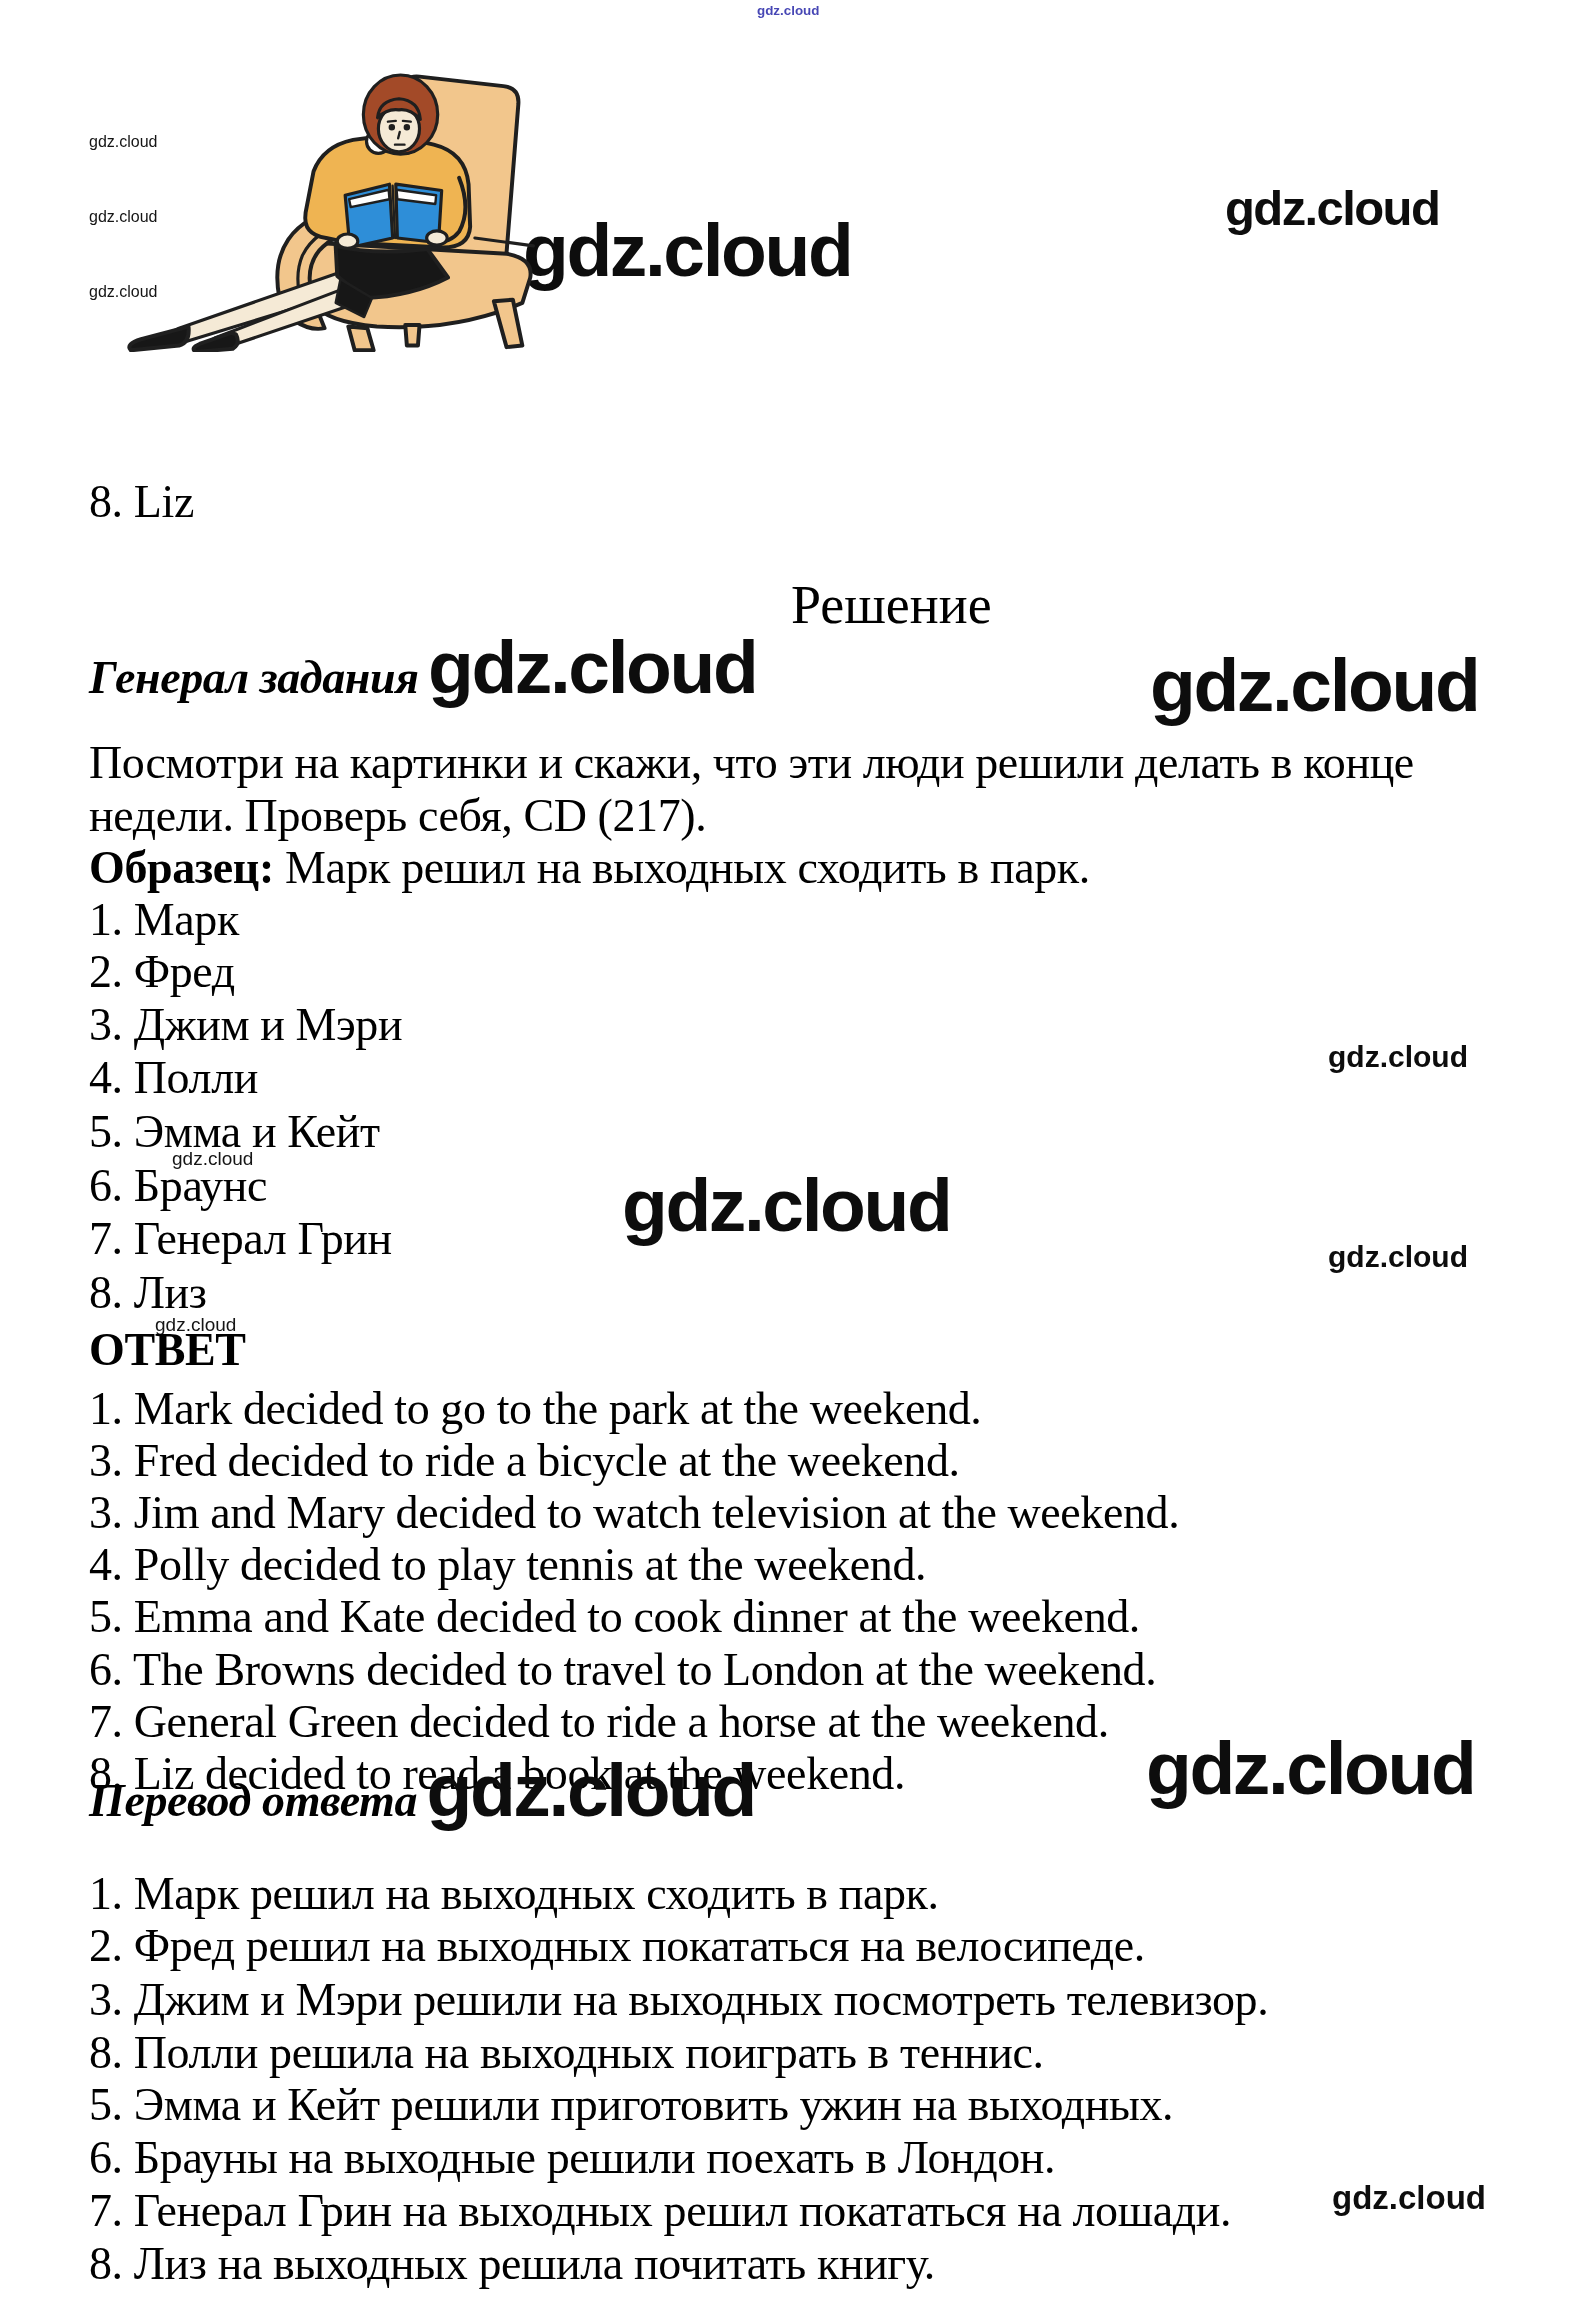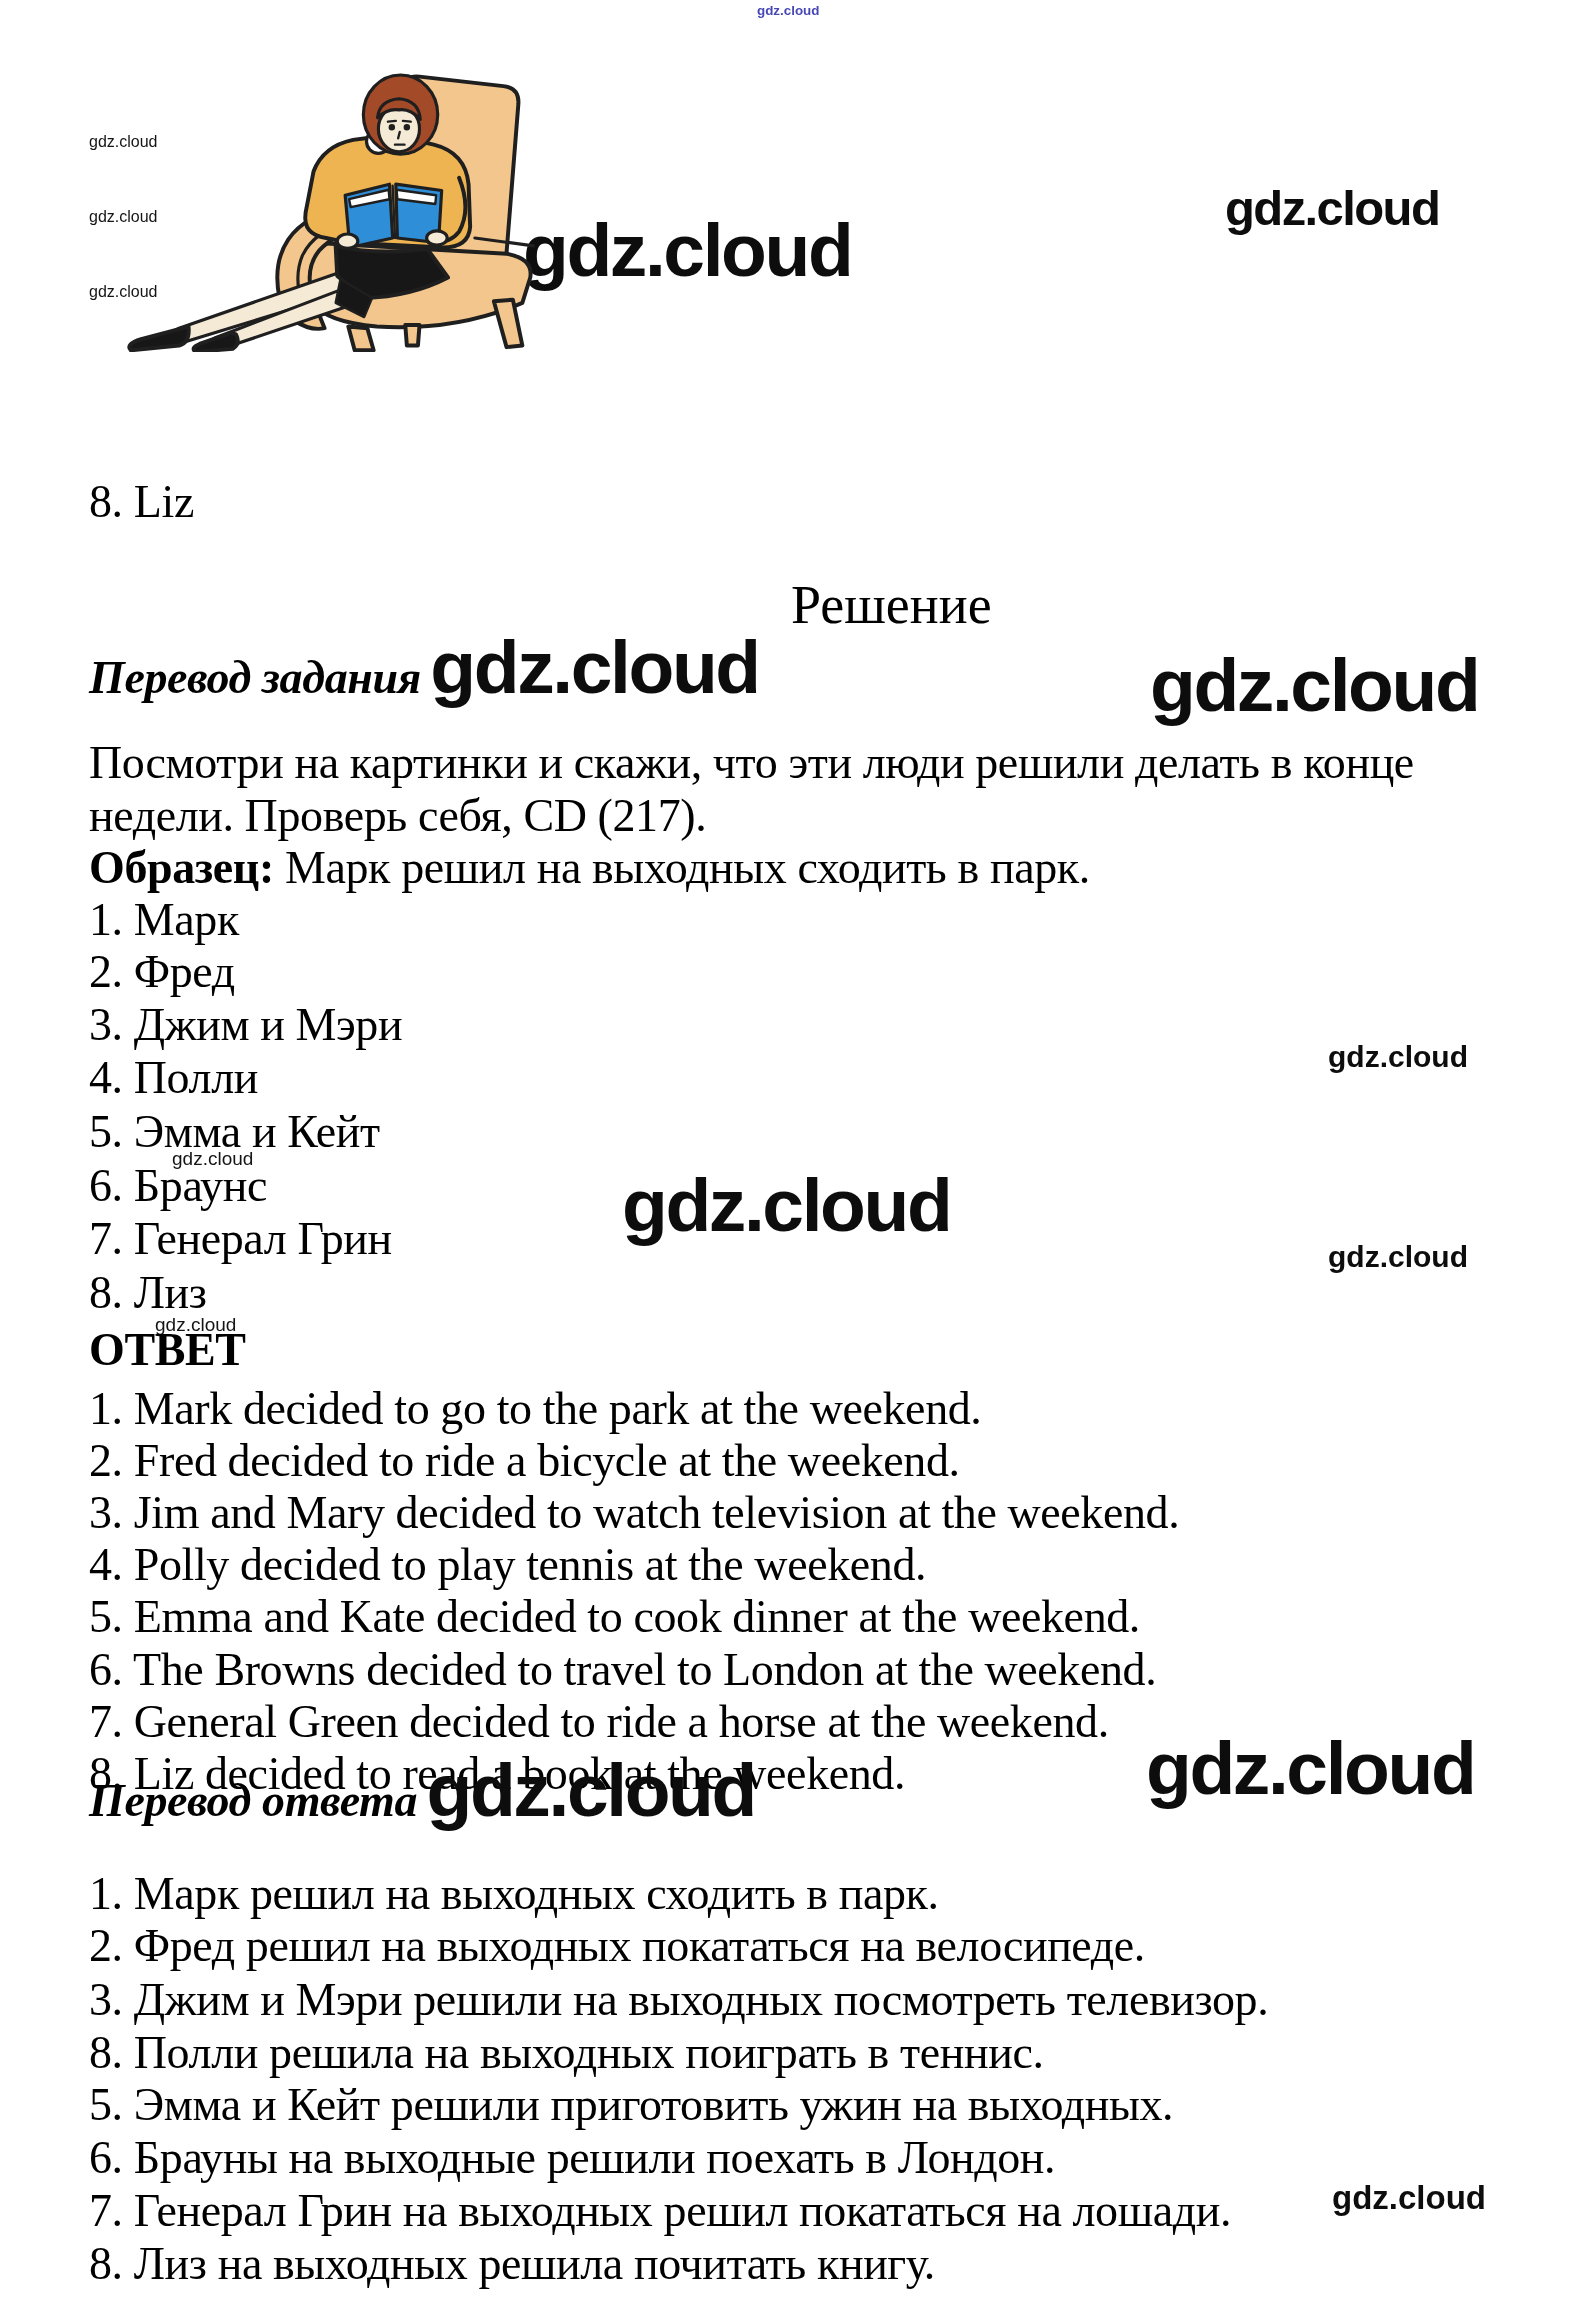--- a/index.html
+++ b/index.html
@@ -100,21 +100,21 @@
 </svg>
 </div>
 
 <div class="line" style="top:476px;">8. Liz</div>
 
 <div class="center-h" style="left:791px;top:579px;">Решение</div>
 
 <div class="wm wm-big" style="left:1150px;top:642px;">gdz.cloud</div>
 
 <div class="hrow" style="top:651px;">
-  <span class="h-bi">Перевод задания</span>
+  <span class="h-bi">Генерал задания</span>
   <span class="wm-inline">gdz.cloud</span>
 </div>
 
 <div class="line" style="top:737px;">Посмотри на картинки и скажи, что эти люди решили делать в конце</div>
 <div class="line" style="top:790px;">недели. Проверь себя, CD (217).</div>
 <div class="line" style="top:842px;"><b>Образец:</b><span> Марк решил на выходных сходить в парк.</span></div>
 
 <div class="line" style="top:894px;">1. Марк</div>
 <div class="line" style="top:946px;">2. Фред</div>
 <div class="line" style="top:999px;">3. Джим и Мэри</div>
@@ -127,21 +127,21 @@
 <div class="wm wm-mini" style="left:155px;top:1314px;">gdz.cloud</div>
 
 <div class="wm wm-big" style="left:622px;top:1162px;">gdz.cloud</div>
 
 <div class="wm wm-right" style="left:1328px;top:1040px;">gdz.cloud</div>
 <div class="wm wm-right" style="left:1328px;top:1240px;">gdz.cloud</div>
 
 <div class="line bold" style="top:1324px;">ОТВЕТ</div>
 
 <div class="line" style="top:1383px;">1. Mark decided to go to the park at the weekend.</div>
-<div class="line" style="top:1435px;">2. Fred decided to ride a bicycle at the weekend.</div>
+<div class="line" style="top:1435px;">3. Fred decided to ride a bicycle at the weekend.</div>
 <div class="line" style="top:1487px;">3. Jim and Mary decided to watch television at the weekend.</div>
 <div class="line" style="top:1539px;">4. Polly decided to play tennis at the weekend.</div>
 <div class="line" style="top:1591px;">5. Emma and Kate decided to cook dinner at the weekend.</div>
 <div class="line" style="top:1644px;">6. The Browns decided to travel to London at the weekend.</div>
 <div class="line" style="top:1696px;">7. General Green decided to ride a horse at the weekend.</div>
 <div class="line" style="top:1748px;">8. Liz decided to read a book at the weekend.</div>
 
 <div class="wm wm-big" style="left:1146px;top:1725px;">gdz.cloud</div>
 
 <div class="hrow" style="top:1774px;">

